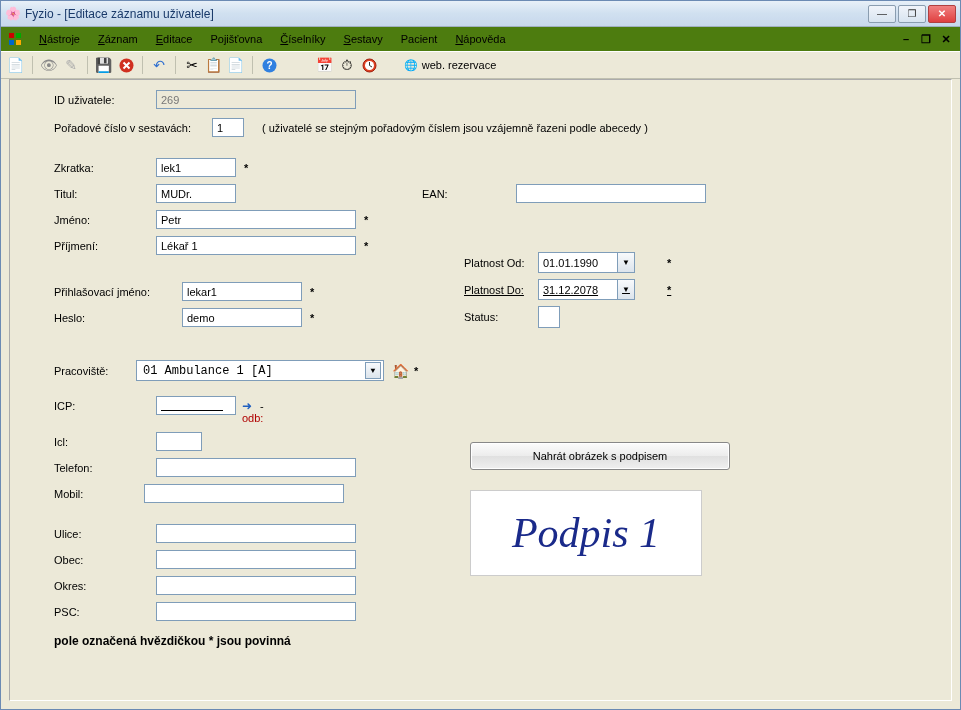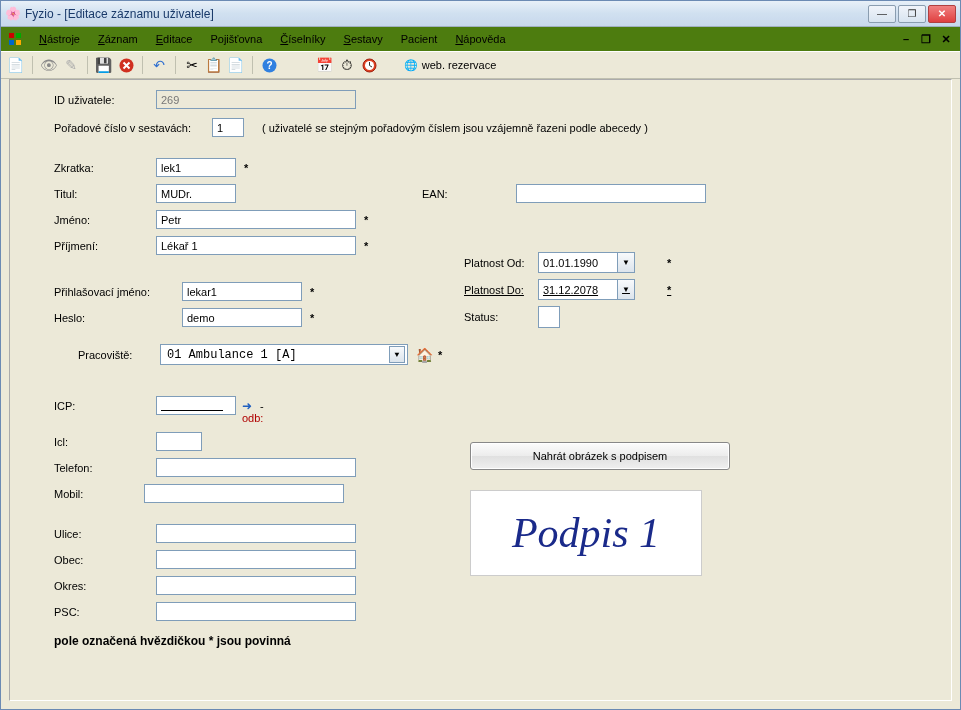--- a/index.html
+++ b/index.html
@@ -388,21 +388,21 @@
       <span class="lbl" style="width:128px">Heslo:</span>
       <input class="fld" style="width: 120px;" value="demo">
       <span class="req">*</span>
     </div>
 
     <div class="row" style="left:454px; top:226px;">
       <span class="lbl" style="width:74px">Status:</span>
       <div class="status-box"></div>
     </div>
 
-    <div class="row" style="left:44px; top:264px;margin-left:24px;">
+    <div class="row" style="left:44px; top:280px;">
       <span class="lbl" style="width:82px">Pracoviště:</span>
       <div class="combo" style="width:248px">
         <span>01     Ambulance 1            [A]</span>
         <span class="arrow">▼</span>
       </div>
       <span class="home-icon">🏠</span>
       <span class="req" style="margin-left:4px">*</span>
     </div>
 
     <div class="row" style="left:44px; top:316px;">

